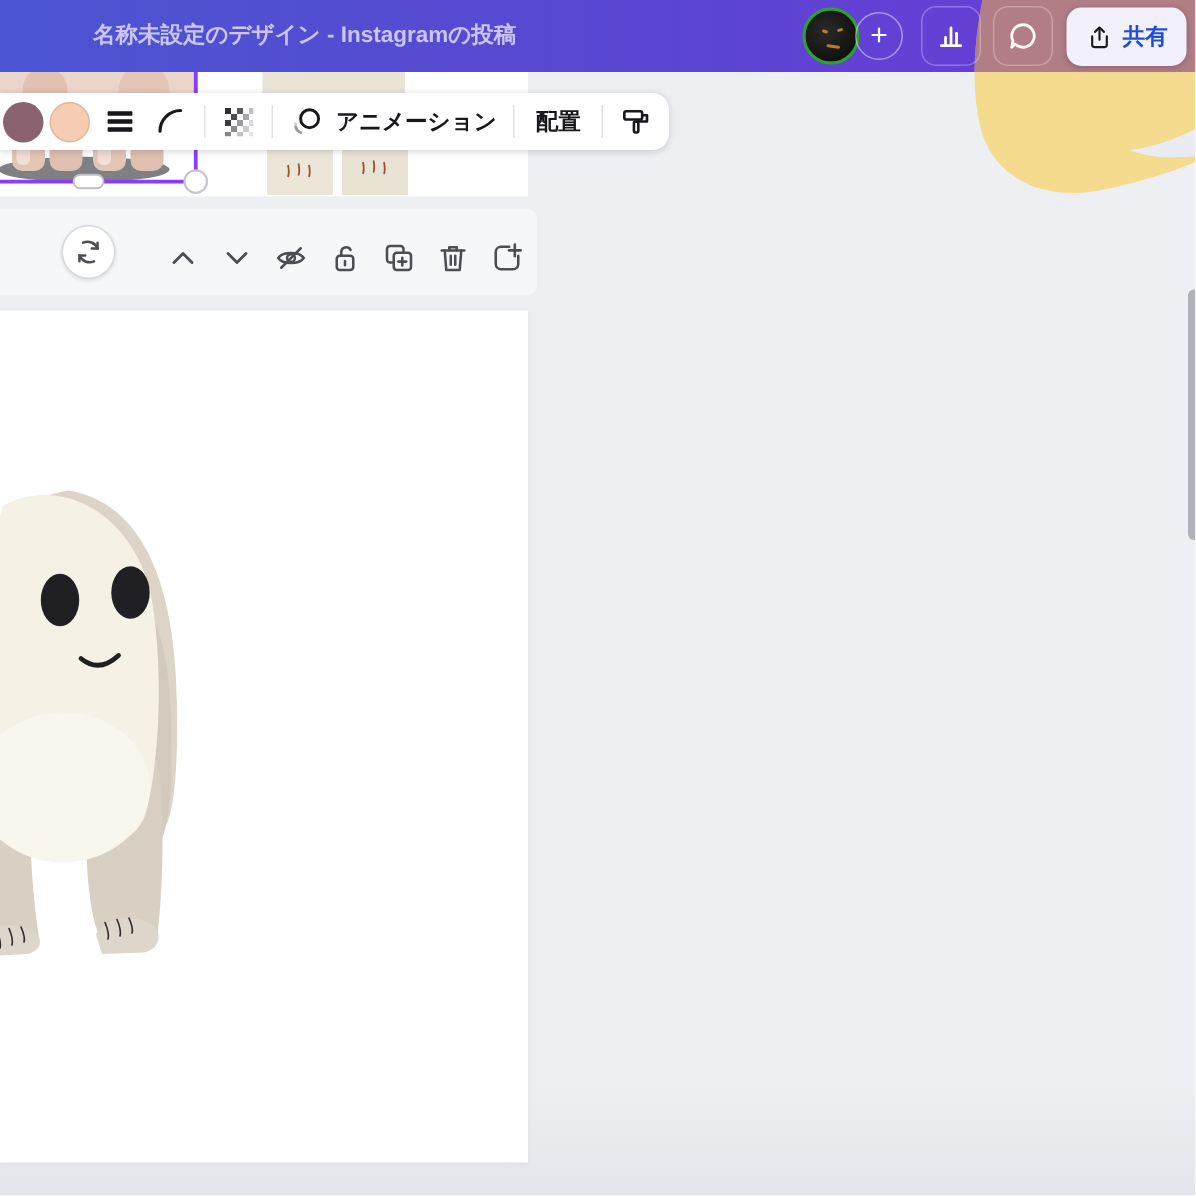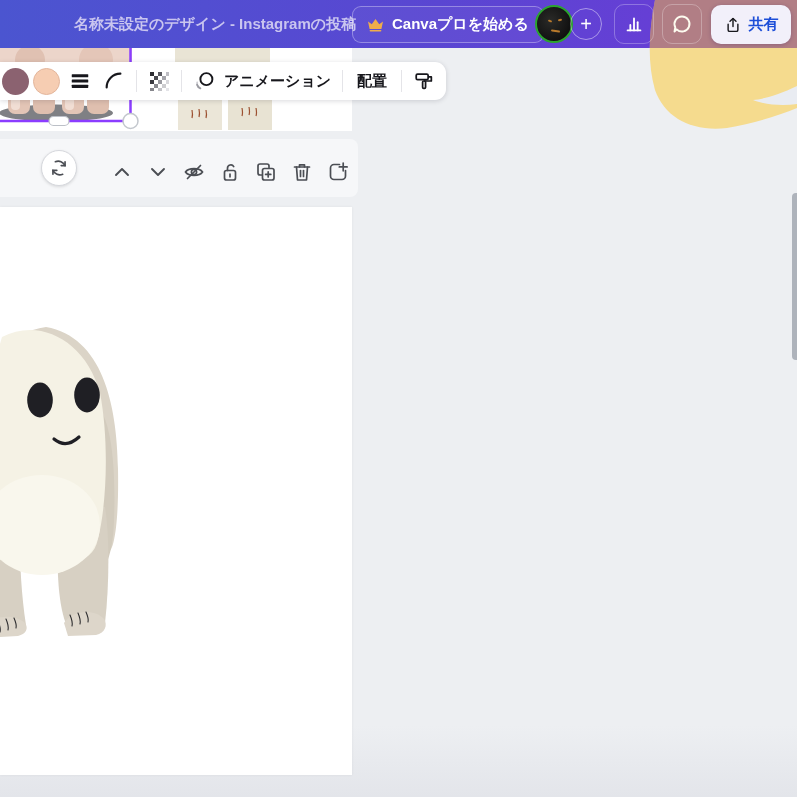--- a/index.html
+++ b/index.html
@@ -2,21 +2,21 @@
 <html><head>
 <meta charset="utf-8">
 <style>
   html,body{margin:0;padding:0;}
   body{font-family:"Liberation Sans","DejaVu Sans",sans-serif;}
   .screen{position:relative;width:797px;height:797px;overflow:hidden;
     background:linear-gradient(180deg,#edeff2 0%,#edeff2 91%,#e3e5ea 100%);}
   
   .header{position:absolute;left:0;top:0;width:797px;height:48px;z-index:10;
     background:linear-gradient(90deg,#4b55d0 0%,#5a46d2 55%,#6d3ad7 100%);}
-  .hdr-title{position:absolute;left:74px;top:0;height:52px;line-height:48px;z-index:30;
+  .hdr-title{position:absolute;left:62px;top:0;height:52px;line-height:48px;z-index:30;
     color:#c9c5ef;font-size:15px;font-weight:600;white-space:nowrap;}
   .pro-btn{position:absolute;left:352px;top:6px;height:37px;padding:0 14px;z-index:30;
     display:flex;align-items:center;gap:8px;border:1.5px solid rgba(255,255,255,.34);
     border-radius:9px;background:rgba(255,255,255,.04);color:#fff;font-size:15px;font-weight:700;box-sizing:border-box;}
   .avatar{position:absolute;left:535px;top:5px;width:38px;height:38px;border-radius:50%;z-index:30;
     background:radial-gradient(circle at 40% 40%,#2a2a28 0%,#111 70%);border:2px solid #2ba42e;box-sizing:border-box;}
   .avatar i{position:absolute;width:4px;height:2px;background:#b97a2c;border-radius:2px;}
   .plus-btn{position:absolute;left:570px;top:8px;width:32px;height:32px;border-radius:50%;z-index:30;
     border:1.5px solid rgba(255,255,255,.45);color:#fff;font-size:20px;font-weight:400;
     display:flex;align-items:center;justify-content:center;box-sizing:border-box;background:transparent;}
@@ -189,27 +189,20 @@
           <path d="M 8,0 C 2,30 0,62 8,90 C 18,118 45,132 80,128 C 105,124 130,116 150,108 L 150,0 Z"></path>
         </clipPath>
       </defs>
     <path d="M 8,0 C 2,30 0,62 8,90 C 18,118 45,132 80,128 C 105,124 130,116 150,108 L 150,0 Z" fill="#f5db8e"></path>
     <rect x="0" y="0" width="150" height="48" fill="rgba(120,49,125,0.55)" clip-path="url(#blobClip)"></rect>
     <path d="M 150,86 C 132,95 116,99 106,100 C 118,105 136,106 150,104 Z" fill="#e9ecf2"></path>
   </svg>
 
   <div class="hdr-title">名称未設定のデザイン - Instagramの投稿</div>
 
-  <div class="pro-btn">
-    <svg width="17" height="14" viewBox="0 0 17 14">
-      <path d="M1 3.5 L4.8 6.2 L8.5 1 L12.2 6.2 L16 3.5 L14.4 11 H2.6 Z" fill="#f0ad4a"></path>
-      <rect x="2.6" y="12" width="11.8" height="1.6" rx="0.8" fill="#f0ad4a"></rect>
-    </svg>
-    <span>Canvaプロを始める</span>
-  </div>
 
   <div class="avatar">
     <i style="left:11px;top:13px;transform:rotate(20deg)"></i>
     <i style="left:21px;top:12px;transform:rotate(-15deg)"></i>
     <i style="left:14px;top:23px;width:9px;transform:rotate(8deg)"></i>
   </div>
 
   <div class="plus-btn">
     <span>+</span>
   </div>

